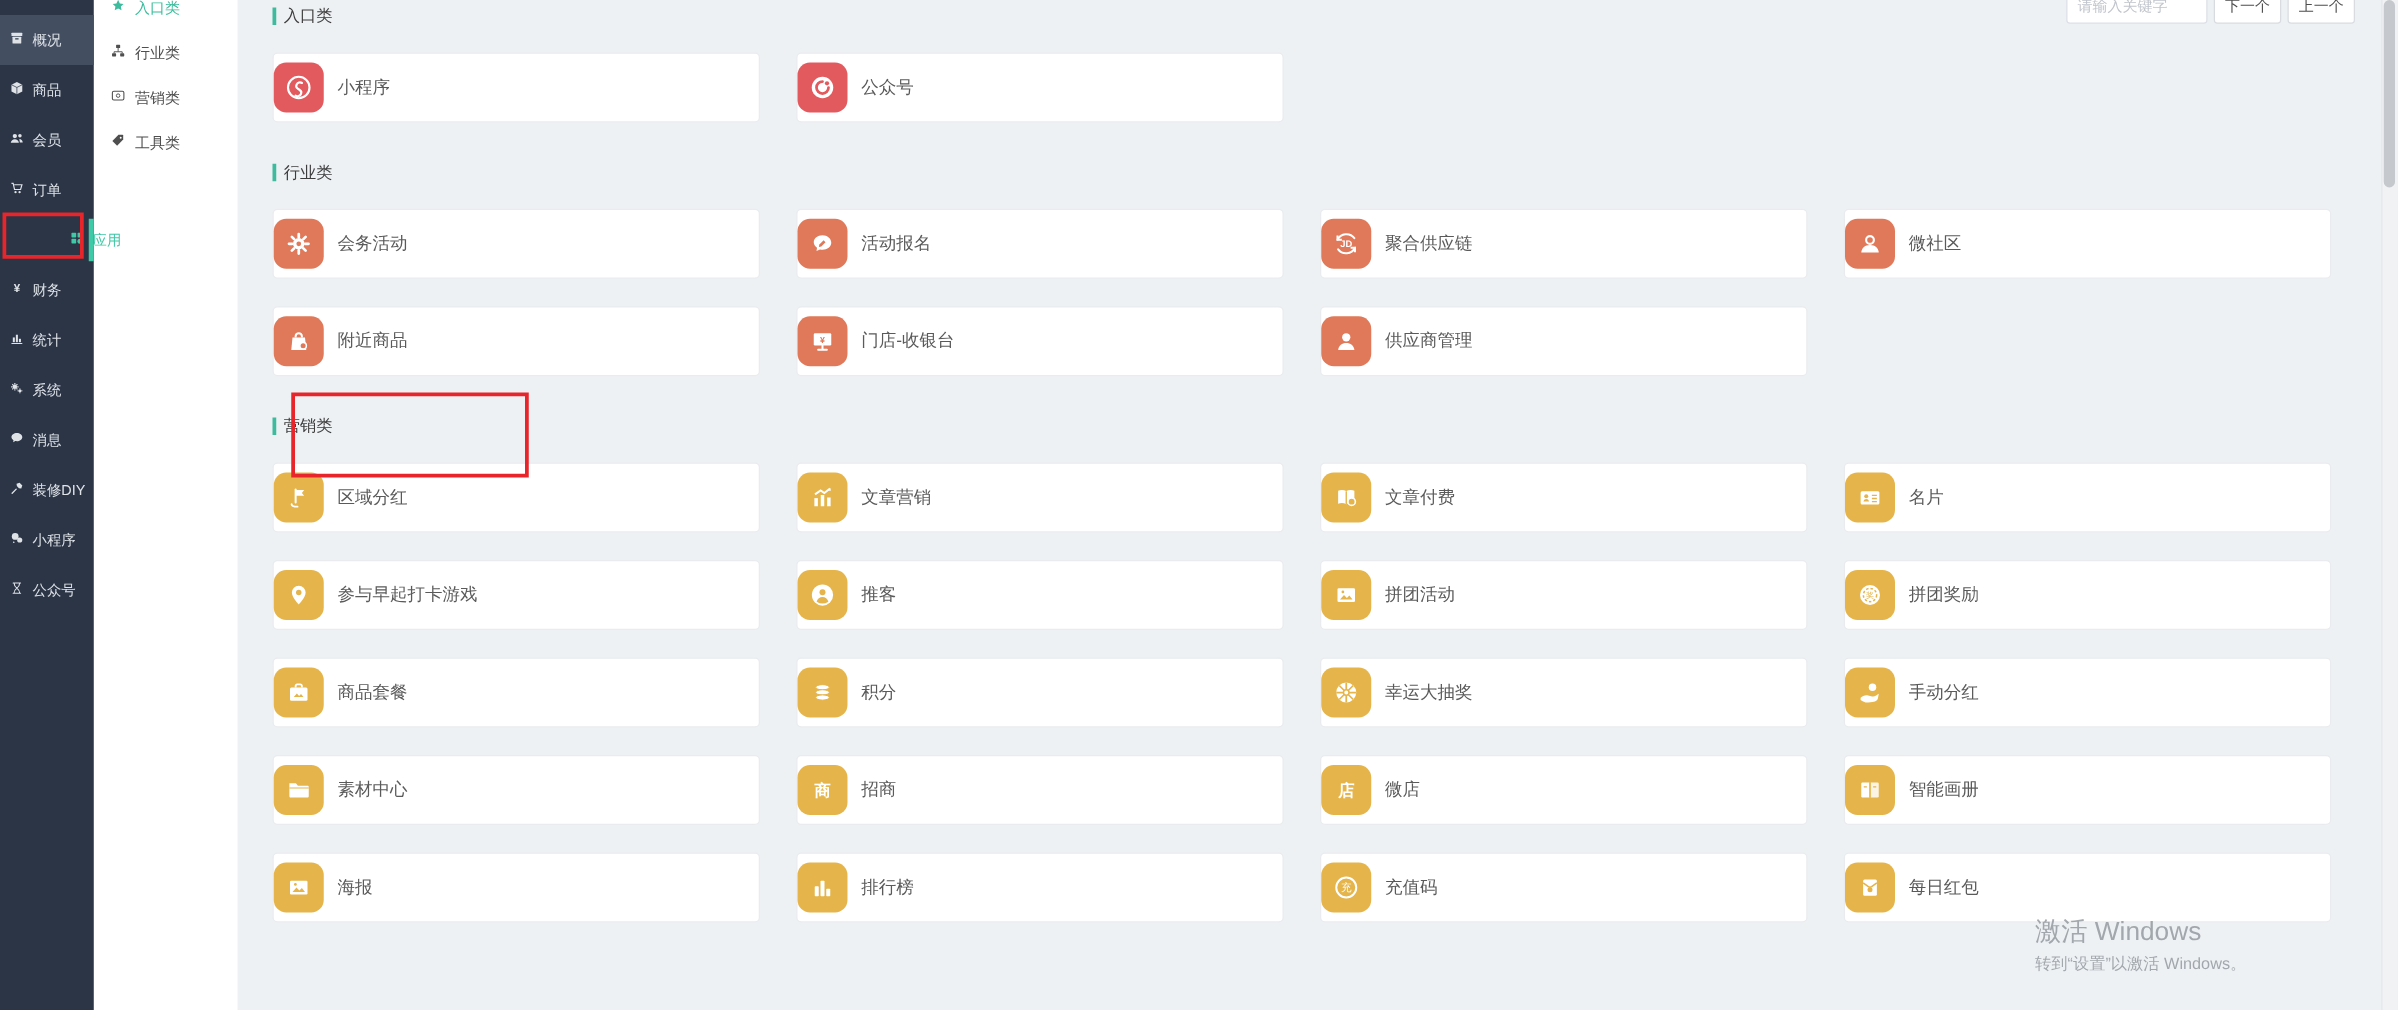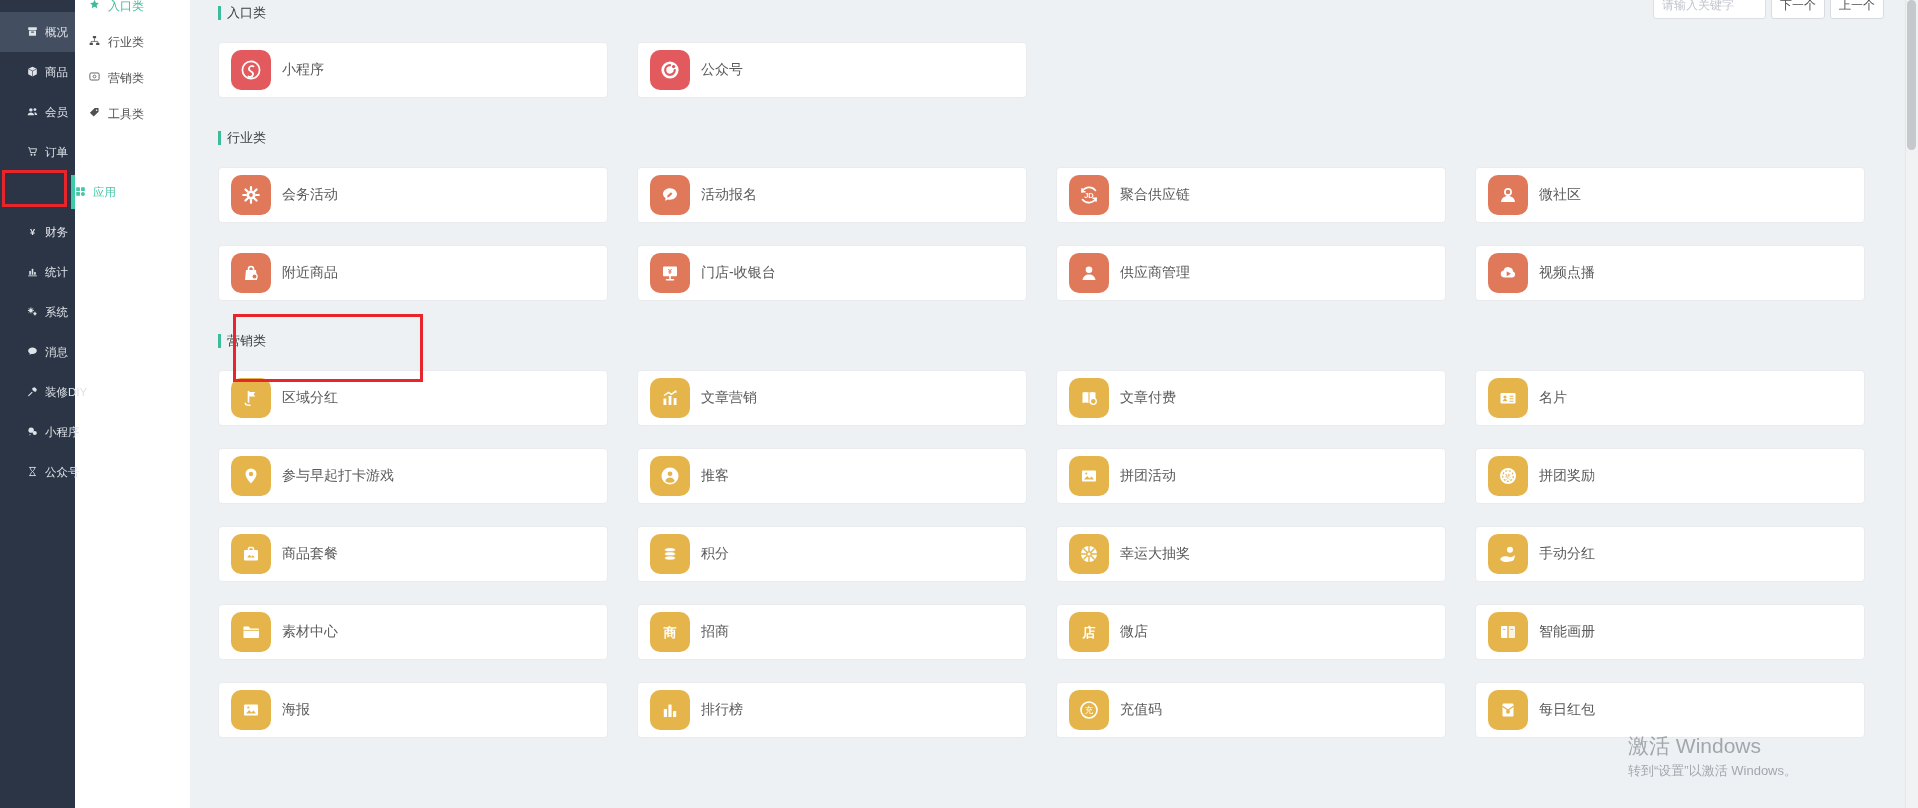--- a/index.html
+++ b/index.html
@@ -4,40 +4,40 @@
 <style>
   html,body{margin:0;padding:0;}
   body{
     width:1918px;height:808px;overflow:hidden;position:relative;
     background:#eef1f4;
     font-family:"Liberation Sans","DejaVu Sans",sans-serif;
     -webkit-font-smoothing:antialiased;
   }
   
   .sidebar{position:absolute;left:0;top:0;width:75px;height:808px;background:#2b3546;padding-top:12px;box-sizing:border-box;z-index:2;}
-  .sidebar-item{height:40px;display:flex;align-items:center;padding-left:26px;gap:6px;color:#dfe3e8;font-size:11.5px;cursor:pointer;position:relative;white-space:nowrap;}
+  .sidebar-item{height:40px;display:flex;align-items:center;padding-left:7px;gap:6px;color:#dfe3e8;font-size:11.5px;cursor:pointer;position:relative;white-space:nowrap;}
   .sidebar-item svg{width:13px;height:13px;flex:none;}
   .sidebar-item.highlighted{background:#434e61;}
   .sidebar-item.active{color:#41c8a6;margin-left:48px;}
   .sidebar-item.active::after{content:"";position:absolute;right:0;top:3px;bottom:3px;width:4px;background:#3ec9a7;}
   
   .catnav{position:absolute;left:75px;top:0;width:115px;height:808px;background:#ffffff;z-index:1;}
   .catnav-list{margin-top:-12px;}
   .catnav-item{height:36px;display:flex;align-items:center;padding-left:13px;gap:7px;font-size:12px;color:#4f4f4f;cursor:pointer;white-space:nowrap;}
   .catnav-item svg{width:13px;height:13px;flex:none;}
   .catnav-item.active{color:#3cbc9c;}
   
   .content{position:absolute;left:190px;top:0;width:1716px;height:808px;overflow:hidden;}
   .section-header{display:flex;align-items:center;gap:6px;margin:32px 0 22px 28px;height:15px;}
   .section-header.first{margin-top:5px;}
   .header-bar{width:3px;height:14px;background:#3cbc9c;flex:none;}
   .header-title{font-size:13px;color:#3d3d3d;}
   .grid{display:grid;grid-template-columns:repeat(4,390px);column-gap:29px;row-gap:22px;margin-left:28px;}
   .card{height:56px;background:#fff;border:1px solid #e9ebee;border-radius:4px;display:flex;align-items:center;box-sizing:border-box;cursor:pointer;}
-  .card-icon{width:40px;height:40px;border-radius:10px;margin-left:12px;flex:none;display:flex;align-items:center;justify-content:center;}
+  .card-icon{width:40px;height:40px;border-radius:10px;margin-left:0;flex:none;display:flex;align-items:center;justify-content:center;}
   .card-icon svg{width:24px;height:24px;display:block;}
   .card-label{margin-left:11px;font-size:14px;color:#5a5a5a;white-space:nowrap;}
   
   .toolbar{position:absolute;top:-9px;left:1653px;display:flex;gap:5px;z-index:3;}
   .search-input{width:113px;height:28px;box-sizing:border-box;border:1px solid #dcdfe6;border-radius:3px;background:#fff;font-size:12px;padding:0 8px;color:#333;outline:none;font-family:inherit;}
   .search-input::placeholder{color:#c0c4cc;}
   .tb-btn{width:54px;height:28px;box-sizing:border-box;border:1px solid #d8dbe0;border-radius:3px;background:#fff;font-size:12px;color:#4e4e4e;cursor:pointer;font-family:inherit;padding:0;}
   
   .scrollbar-track{position:absolute;right:0;top:0;width:12px;height:808px;background:#f1f2f4;border-left:1px solid #e4e6e9;z-index:4;}
   .scrollbar-thumb{position:absolute;top:0;left:1px;width:9px;height:150px;border-radius:5px;background:#c5c8cc;cursor:pointer;}
@@ -292,29 +292,20 @@
       </div>
       <div class="card">
         <span class="card-icon" style="--cat:#e0795a;background:#e0795a">
           <svg viewBox="0 0 24 24" xmlns="http://www.w3.org/2000/svg">
             <circle cx="12" cy="8.8" r="3.3" fill="#fff"></circle>
             <path d="M5.5 19c.5-3.7 3.1-5.6 6.5-5.6s6 1.9 6.5 5.6z" fill="#fff"></path>
           </svg>
         </span>
         <span class="card-label">供应商管理</span>
       </div>
-      <div class="card">
-        <span class="card-icon" style="--cat:#e0795a;background:#e0795a">
-          <svg viewBox="0 0 24 24" xmlns="http://www.w3.org/2000/svg">
-            <path d="M8 16.5a3.6 3.6 0 0 1-.4-7.1A4.9 4.9 0 0 1 17.1 10.5a3.1 3.1 0 0 1-.7 6z" fill="#fff"></path>
-            <path d="M10.7 10.3l4.2 2.5-4.2 2.5z" fill="var(--cat)"></path>
-          </svg>
-        </span>
-        <span class="card-label">视频点播</span>
-      </div>
     </div>
     <div class="section-header">
       <span class="header-bar"></span>
       <span class="header-title">营销类</span>
     </div>
     <div class="grid">
       <div class="card">
         <span class="card-icon" style="--cat:#e5b54b;background:#e5b54b">
           <svg viewBox="0 0 24 24" xmlns="http://www.w3.org/2000/svg">
             <path d="M9.5 5.5V16" stroke="#fff" stroke-width="1.6" stroke-linecap="round"></path>

